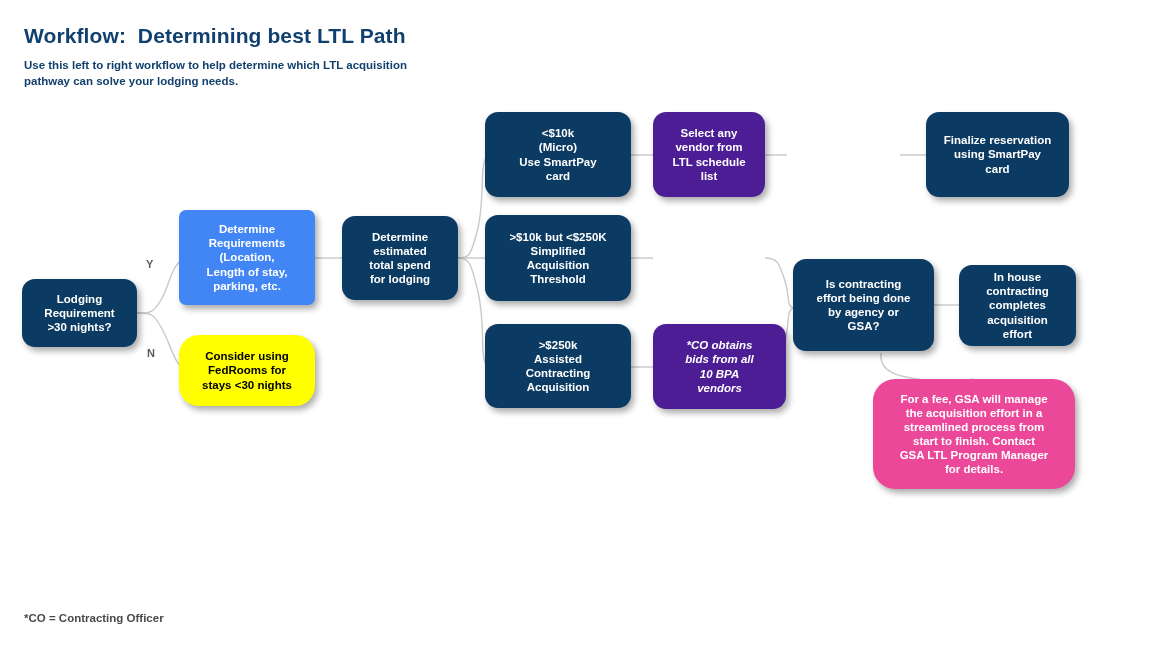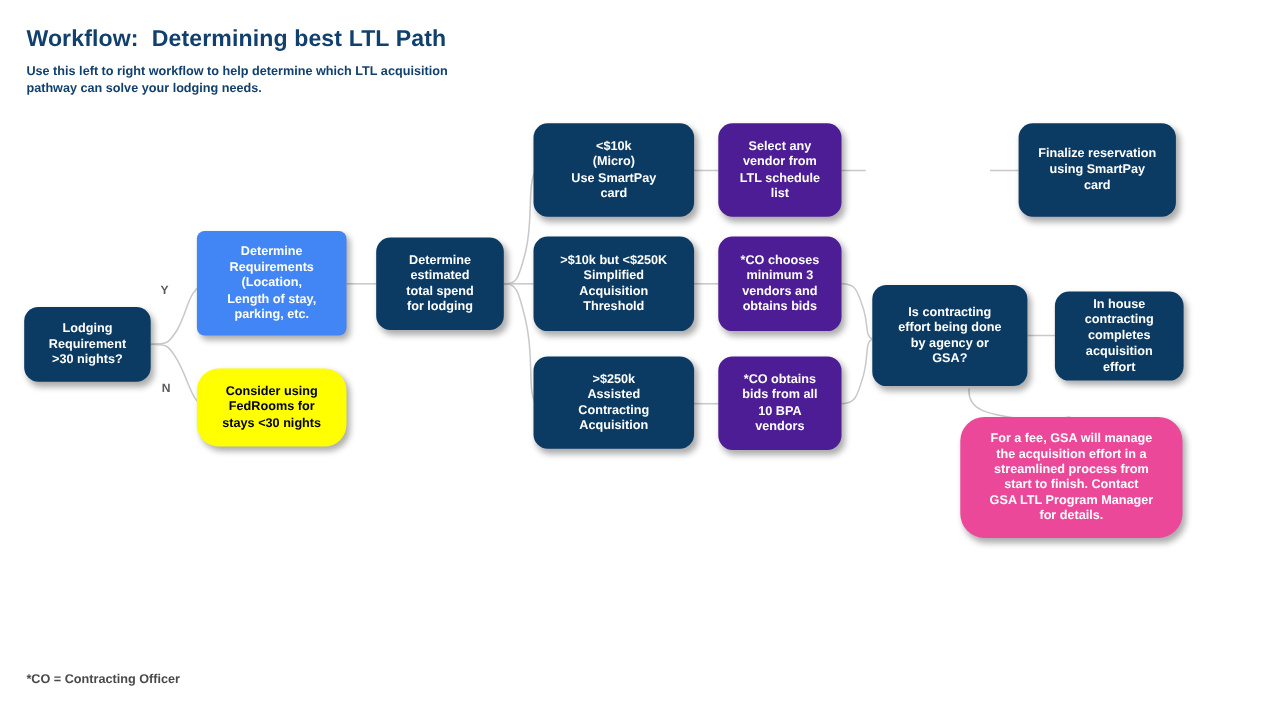--- a/index.html
+++ b/index.html
@@ -188,25 +188,21 @@
 Threshold</div>
   <div class="node navy" style="left:484px; top:324px; width:146px; height:84px; font-size:11.5px;">&gt;$250k
 Assisted
 Contracting
 Acquisition</div>
 
   <div class="node blue" style="left:652px; top:112px; width:112px; height:85px; font-size:11.5px;">Select any
 vendor from
 LTL schedule
 list</div>
-  <div class="node blue" style="left:652px; top:215px; width:112px; height:86px; font-size:11.5px;">*CO chooses
-minimum 3
-vendors and
-obtains bids</div>
-  <div class="node blue" style="left:652px; top:324px; width:112px; height:85px; font-size:11.5px;">*CO obtains
+  <div class="node blue" style="left:652px; top:324px; width:133px; height:85px; font-size:11.5px;font-style:italic;">*CO obtains
 bids from all
 10 BPA
 vendors</div>
 
   <div class="node navy" style="left:925px; top:112px; width:143px; height:85px; font-size:11.5px;">Finalize reservation
 using SmartPay
 card</div>
 
   <div class="node navy" style="left:792px; top:259px; width:141px; height:92px; font-size:11.5px;">Is contracting
 effort being done

